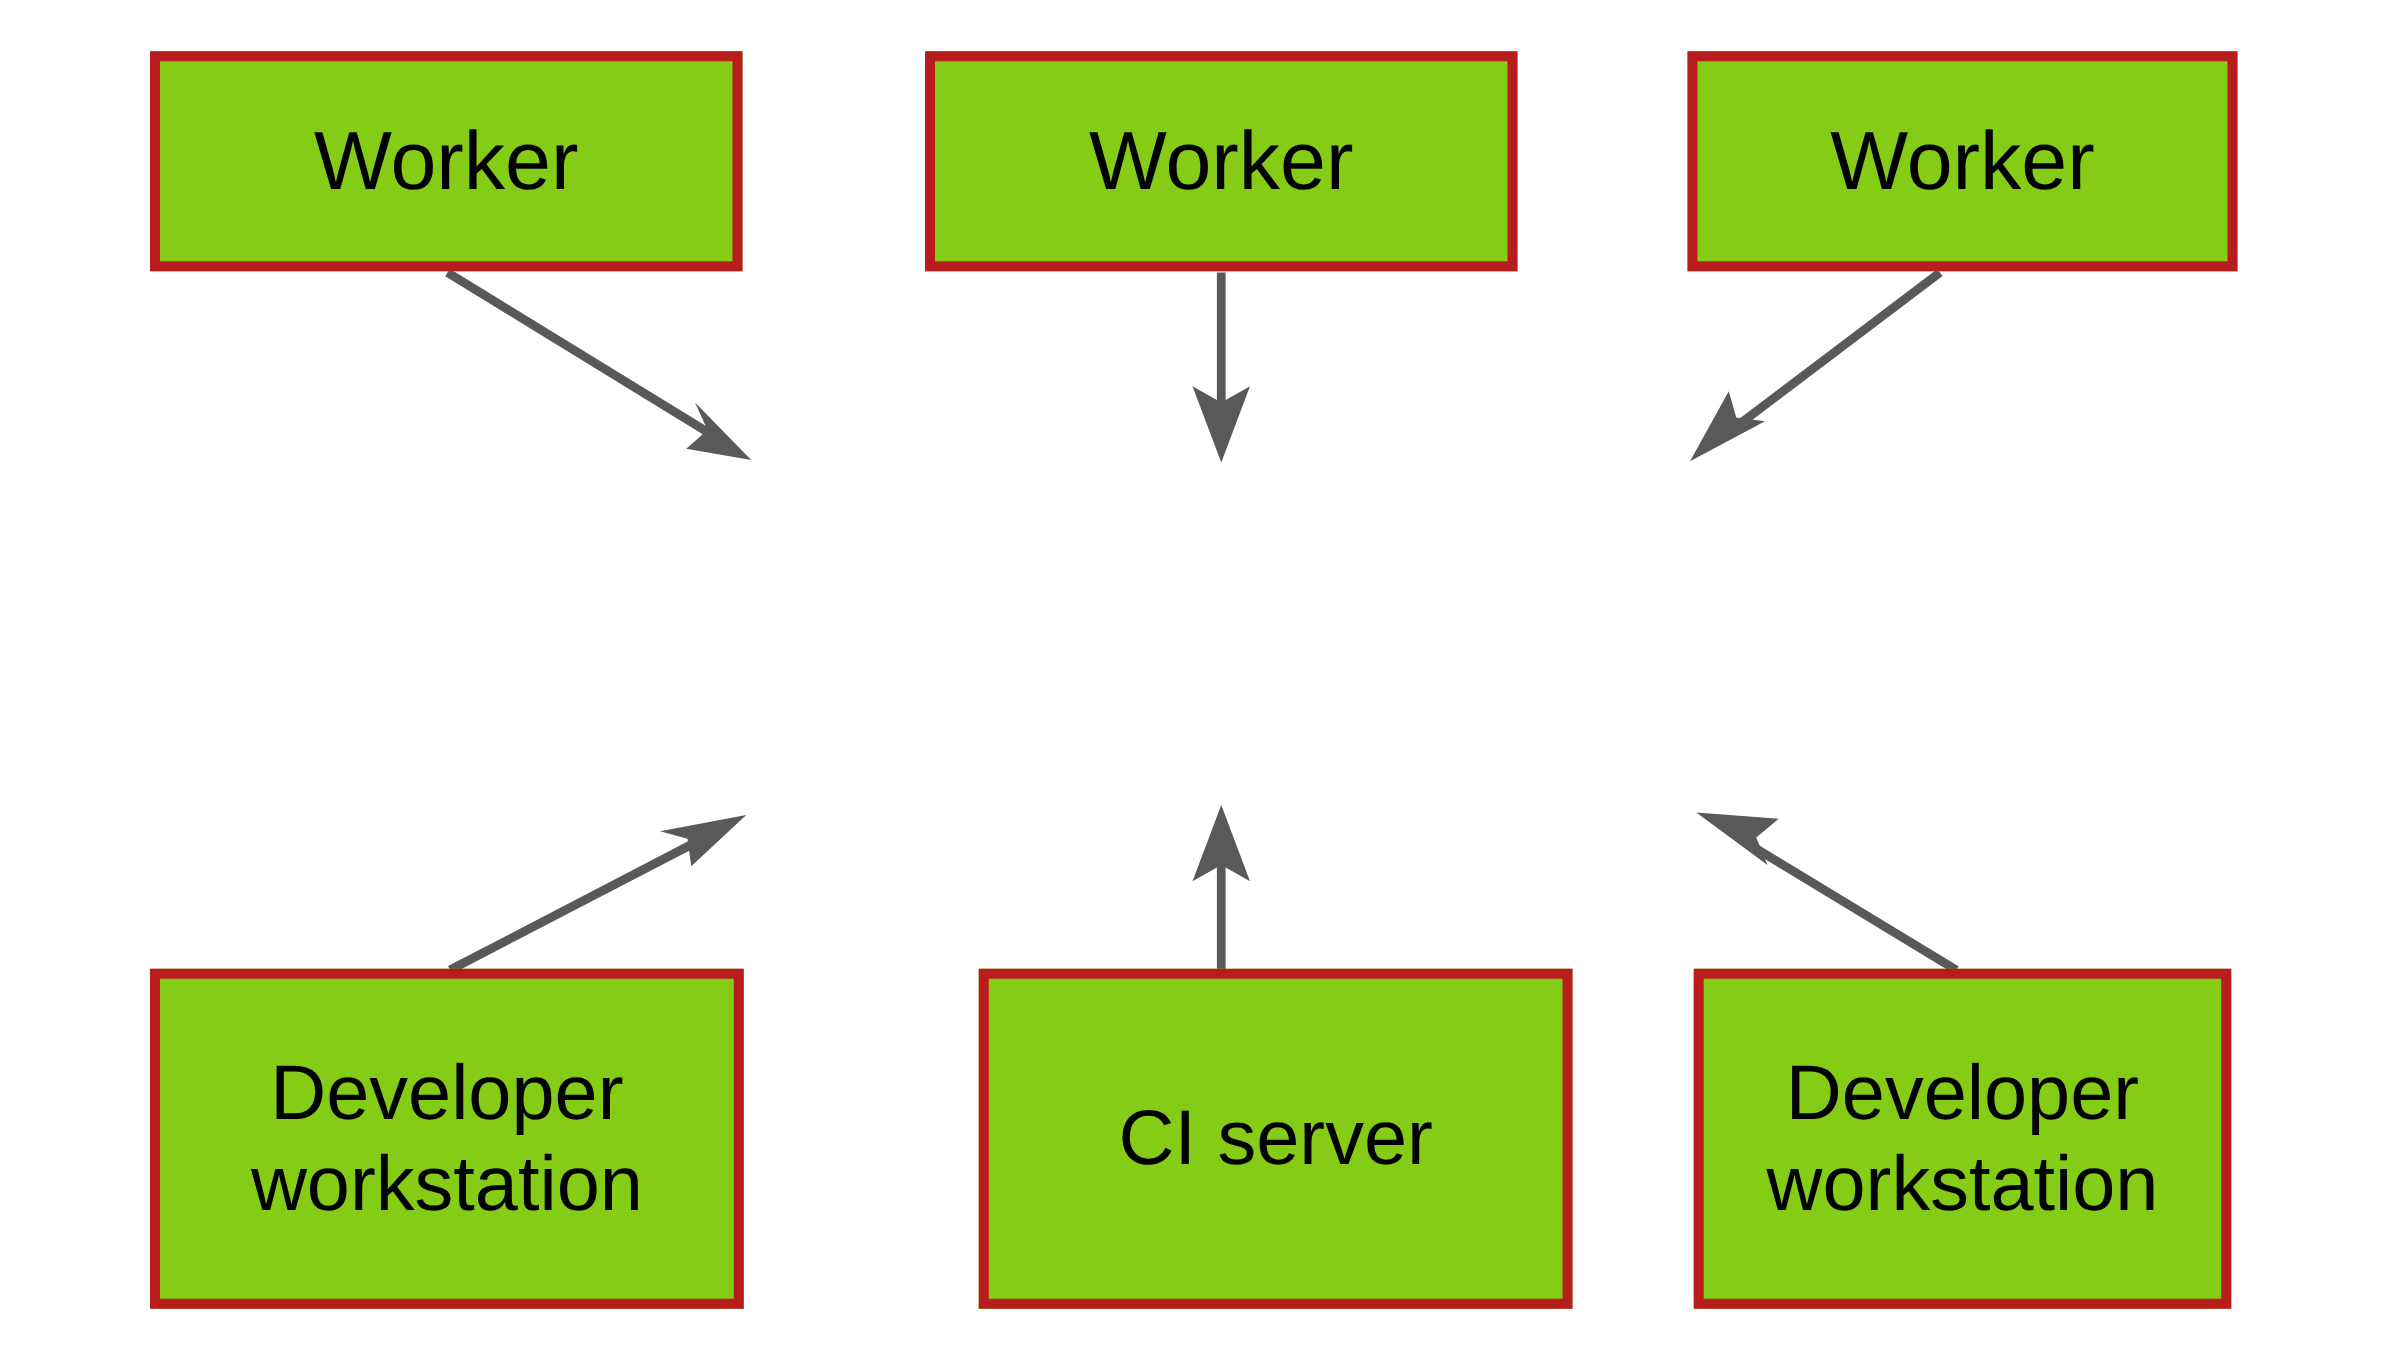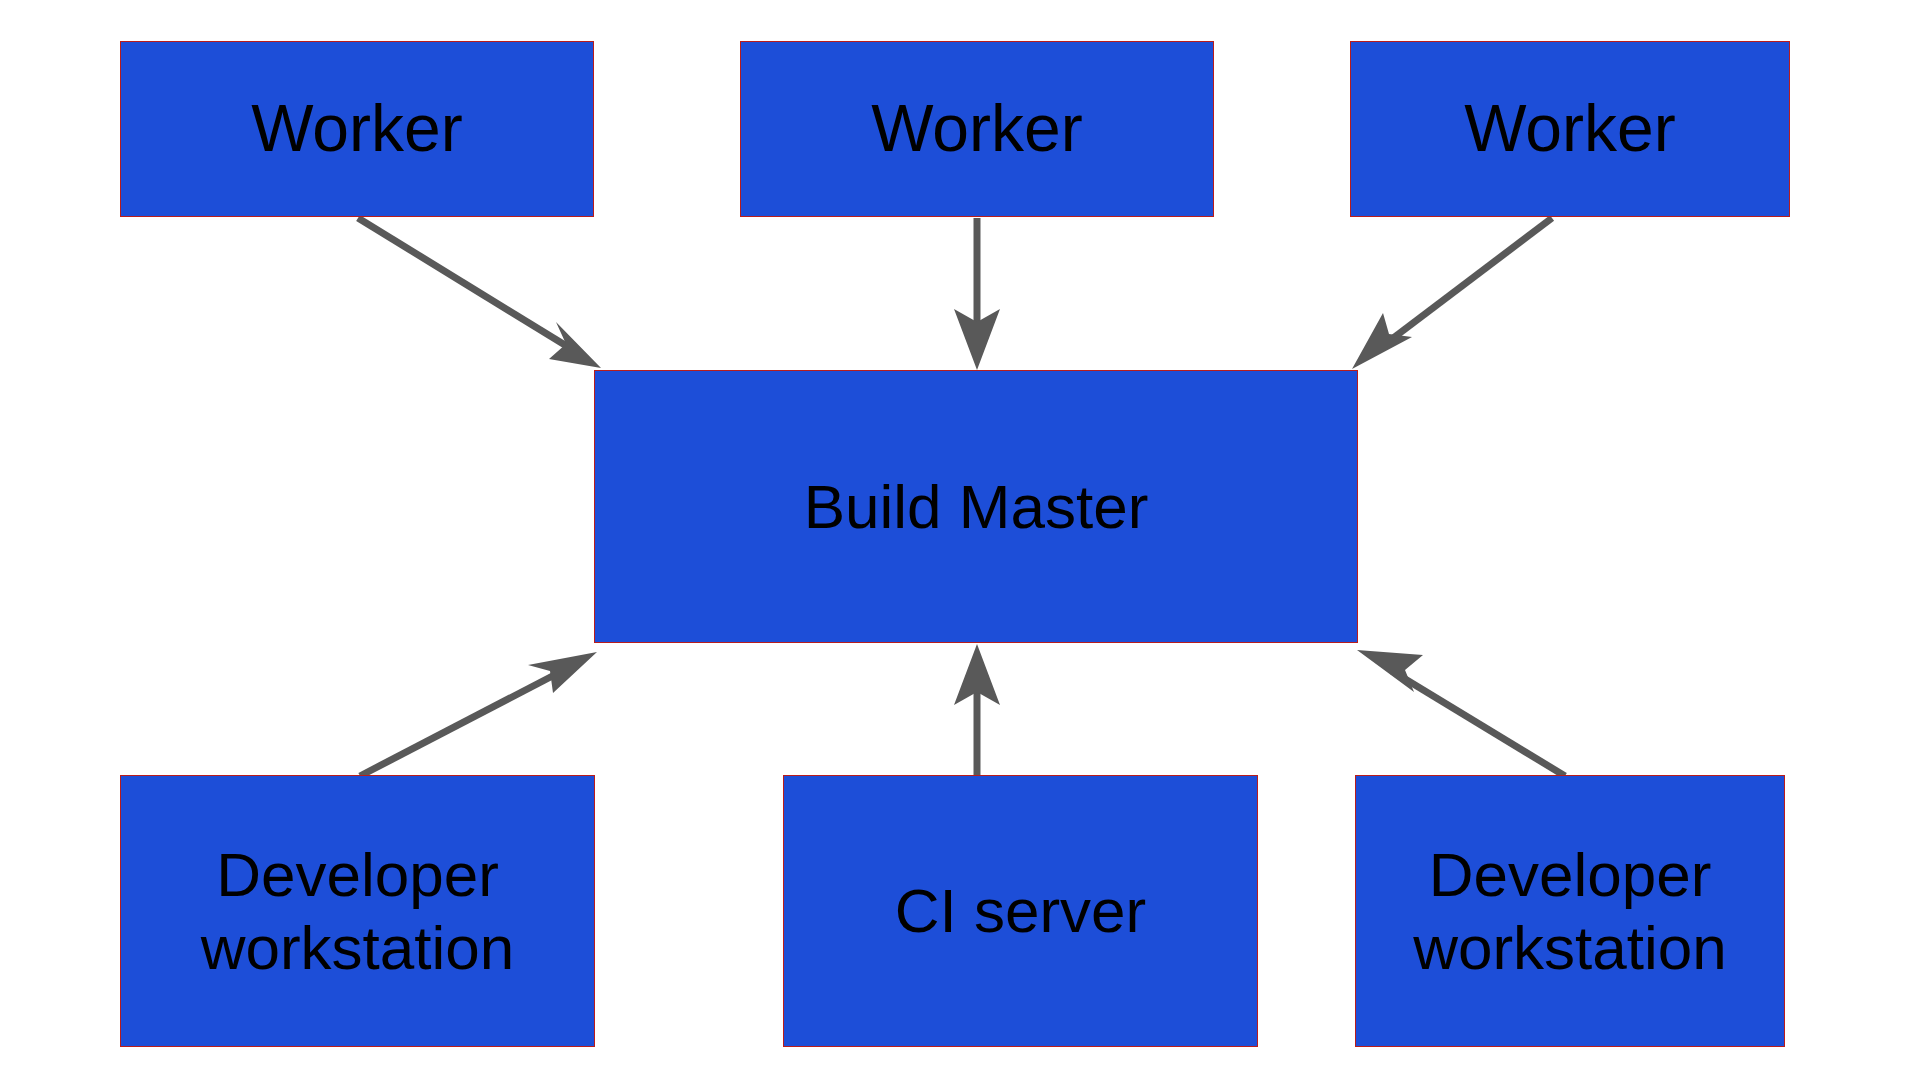--- a/index.html
+++ b/index.html
@@ -22,22 +22,22 @@
     position: absolute;
     left: 0;
     top: 0;
     width: 1910px;
     height: 1090px;
     pointer-events: none;
   }
   .node {
     position: absolute;
     box-sizing: border-box;
-    background: #1d4ed8;
-    border: 1px solid #b91c1c;
+    background: #84cc16;
+    border: 8px solid #b91c1c;
     display: flex;
     align-items: center;
     justify-content: center;
     text-align: center;
     color: #000000;
     line-height: 1.18;
     z-index: 2;
   }
   .node-label {
     display: block;
@@ -100,23 +100,20 @@
   </div>
 
   <div class="node" id="node-worker-mid">
     <span class="node-label">Worker</span>
   </div>
 
   <div class="node" id="node-worker-right">
     <span class="node-label">Worker</span>
   </div>
 
-  <div class="node" id="node-build-master">
-    <span class="node-label">Build Master</span>
-  </div>
 
   <div class="node" id="node-devws-left">
     <span class="node-label">Developer
 workstation</span>
   </div>
 
   <div class="node" id="node-ci-server">
     <span class="node-label">CI server</span>
   </div>
 

